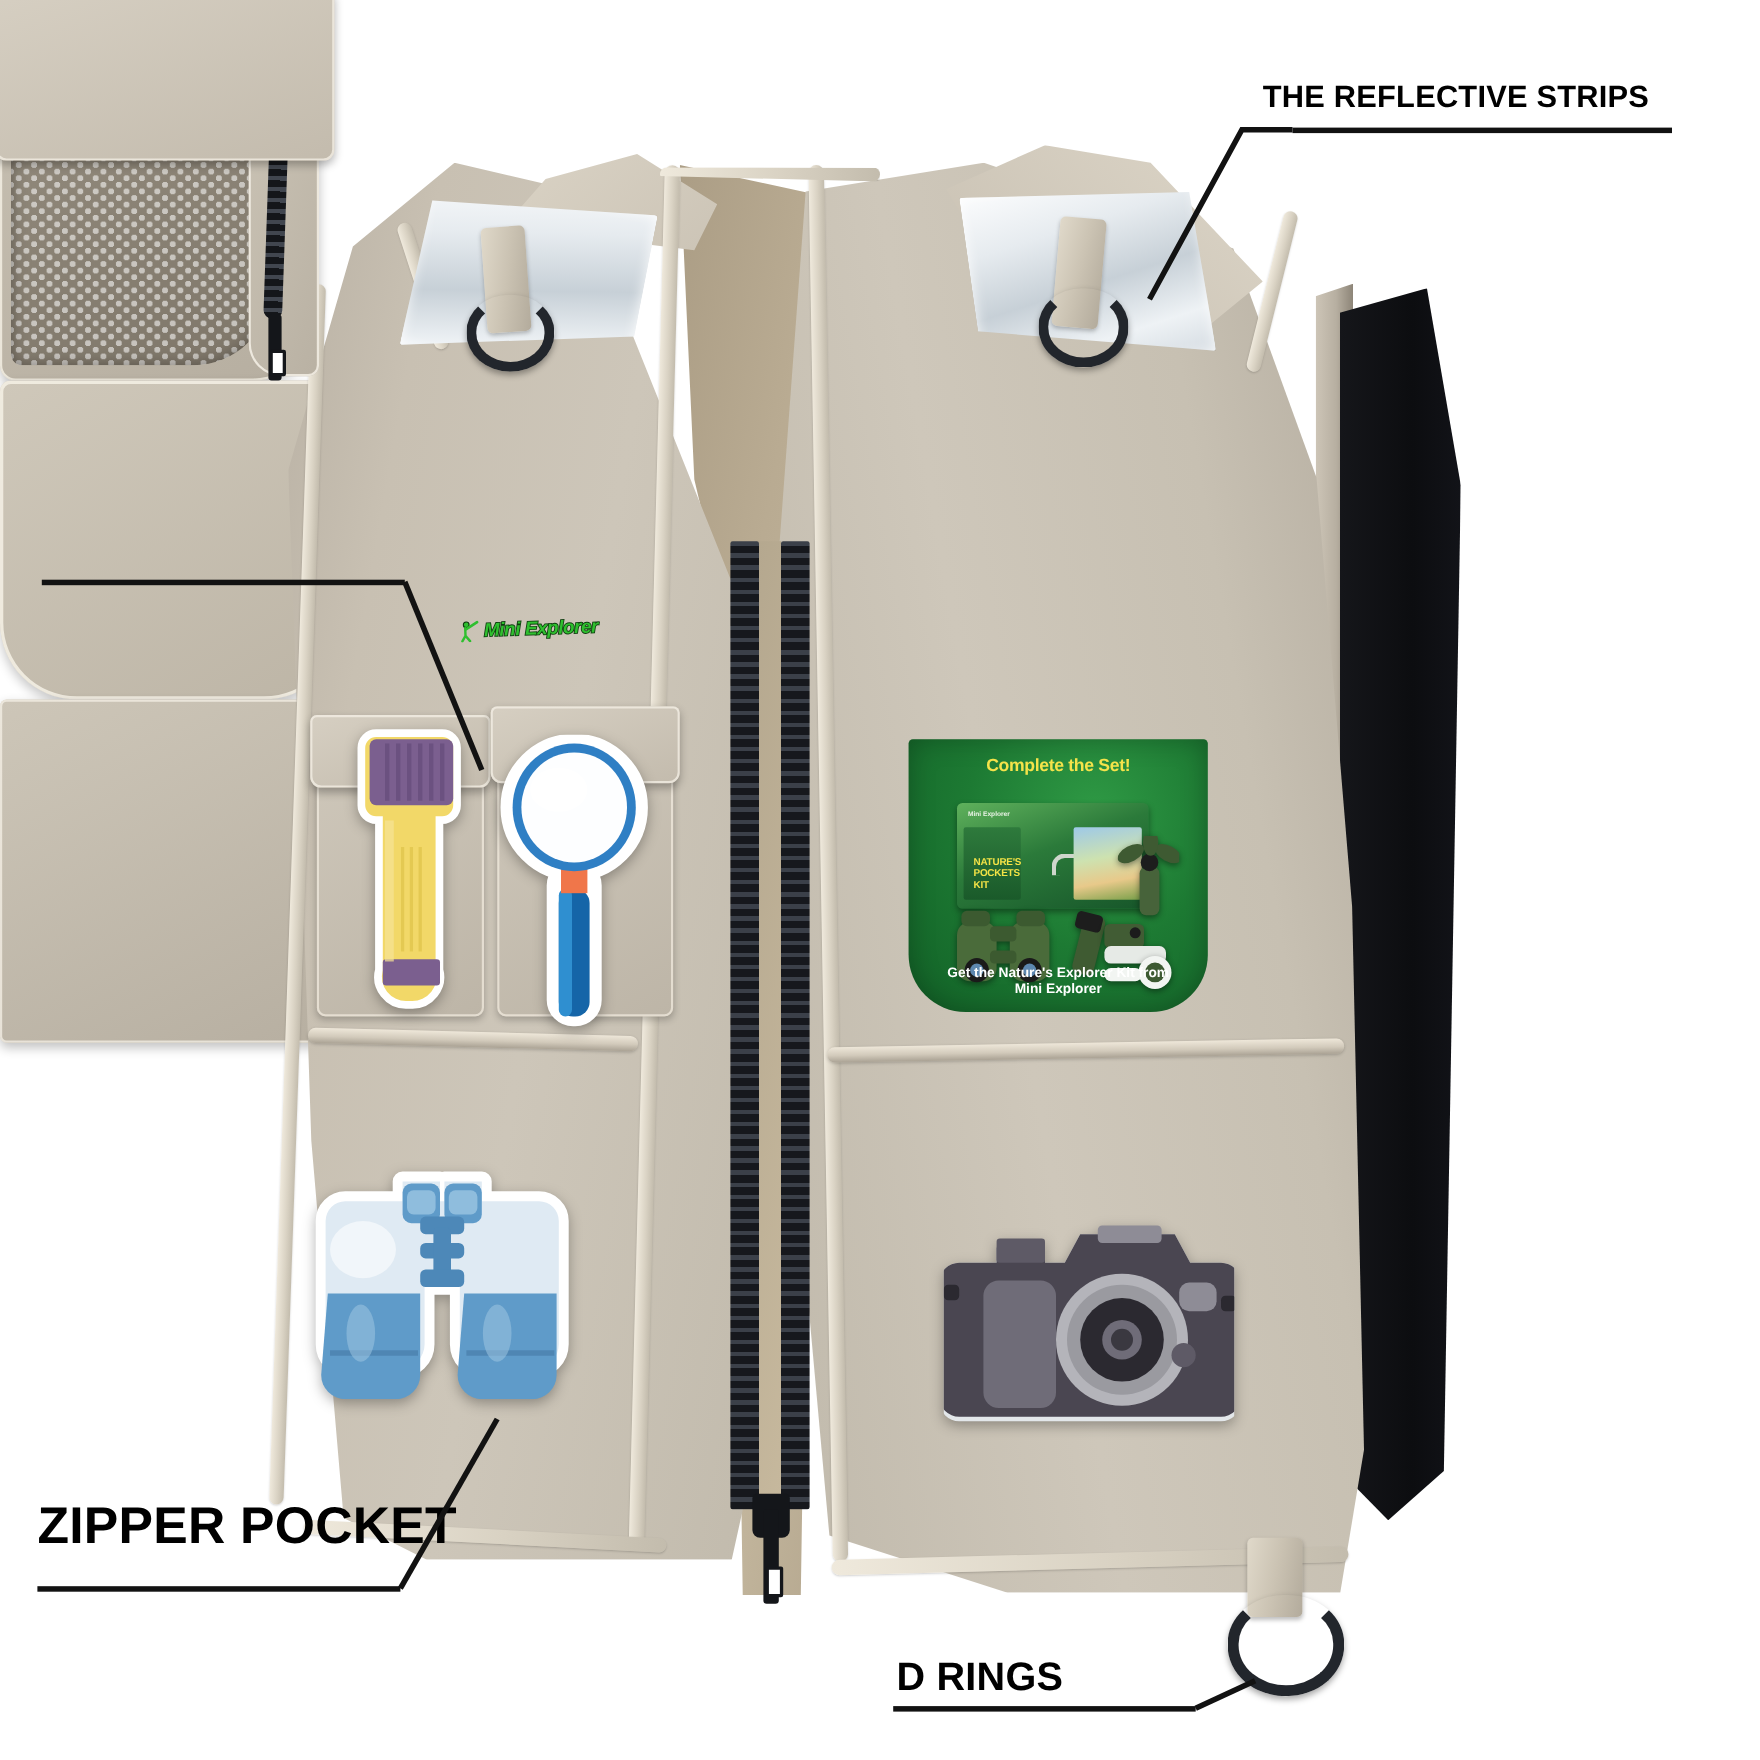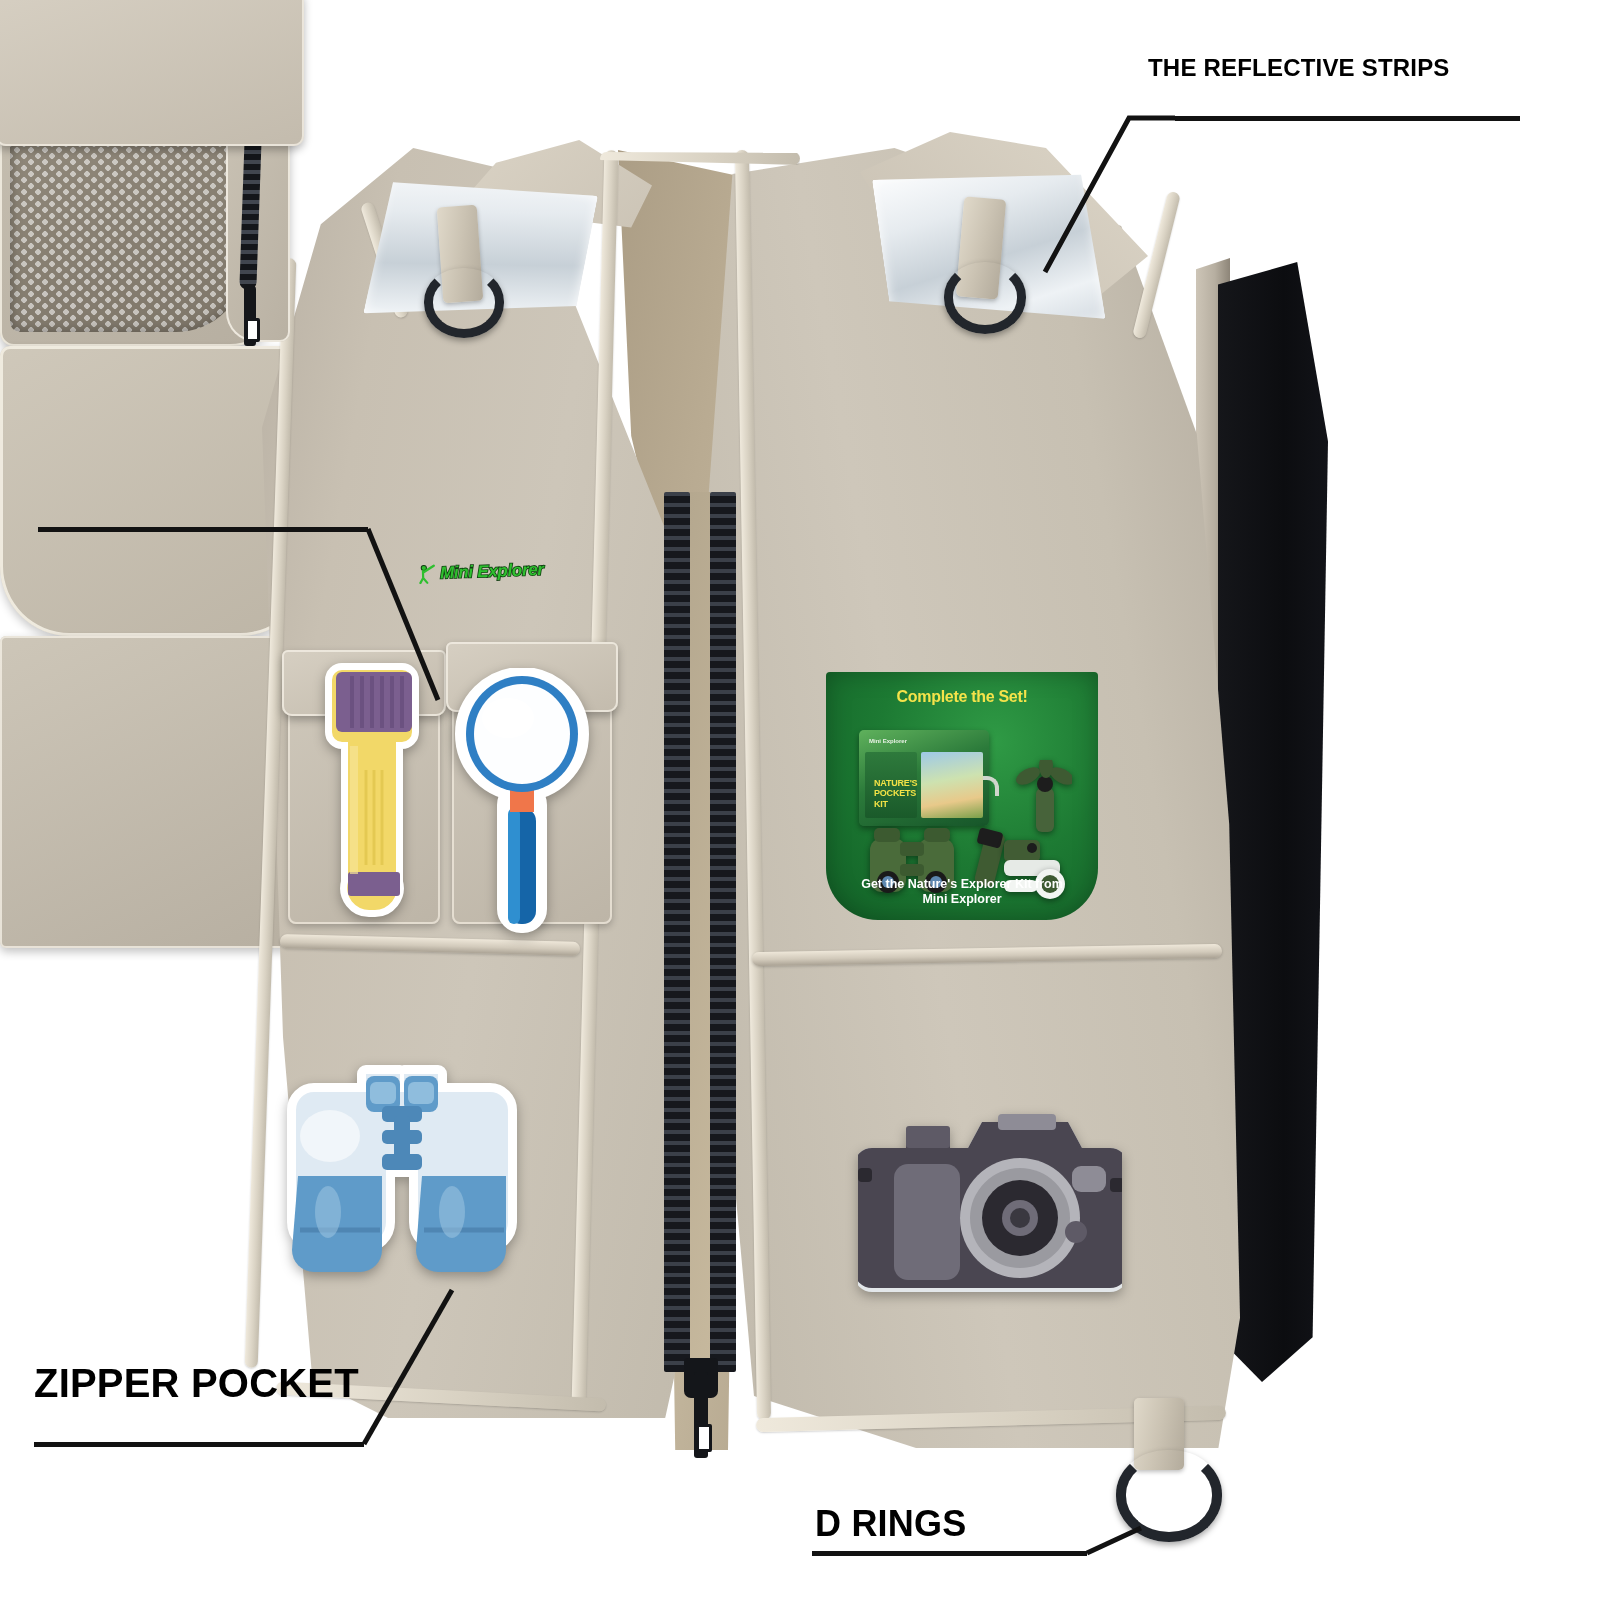--- a/index.html
+++ b/index.html
@@ -9,23 +9,23 @@
   #stage{position:absolute;inset:0;width:1600px;height:1600px;background:#fff;}
 
   
   .callout{position:absolute;color:#000;font-weight:700;letter-spacing:.2px;
            line-height:1.16;text-transform:uppercase;}
   .callout .ln{display:block;white-space:nowrap;}
   .rule{position:absolute;background:#121212;height:5px;}
   svg.leader{position:absolute;overflow:visible;pointer-events:none;}
   svg.leader path{fill:none;stroke:#121212;stroke-width:5;}
 
-  #lbl-reflective{left:1148px;top:54px;font-size:24px;}
+  #lbl-reflective{left:1148px;top:72px;font-size:28px;}
   #lbl-cargo{left:38px;top:396px;font-size:36px;}
-  #lbl-zipper{left:34px;top:1360px;font-size:40px;}
+  #lbl-zipper{left:34px;top:1360px;font-size:47px;}
   #lbl-drings{left:815px;top:1503px;font-size:36px;}
 
   
   #vest{position:absolute;left:0;top:0;width:1600px;height:1600px;}
 
   .tw{ 
     background-image:repeating-linear-gradient(115deg,
       rgba(255,255,255,.16) 0px,rgba(255,255,255,.16) 1px,
       rgba(0,0,0,.05) 1px,rgba(0,0,0,.05) 3px);
   }
@@ -186,23 +186,23 @@
 
   
   #card{position:absolute;left:826px;top:672px;width:272px;height:248px;
     background:radial-gradient(ellipse at 62% 28%,#2f9a45 0%,#1d7a33 48%,#126127 100%);
     border-radius:4px 4px 52px 52px;overflow:hidden;
     box-shadow:inset 0 0 24px rgba(0,0,0,.25);}
   #card-title{position:absolute;left:0;right:0;top:16px;text-align:center;
     color:#f5e34a;font-weight:800;font-size:16px;letter-spacing:-.3px;}
   #card-foot{position:absolute;left:0;right:0;bottom:12px;text-align:center;
     color:#fff;font-weight:800;font-size:12.5px;line-height:1.25;}
-  #tin{position:absolute;left:33px;top:58px;width:130px;height:96px;border-radius:5px;
+  #tin{position:absolute;left:44px;top:58px;width:130px;height:96px;border-radius:5px;
     background:linear-gradient(160deg,#5fb15c,#2b7a3a 45%,#17562a);
-    box-shadow:0 3px 6px rgba(0,0,0,.4);}
+    box-shadow:0 3px 6px rgba(0,0,0,.4);padding-left:44px;}
   #tin-handle{position:absolute;left:86px;top:46px;width:46px;height:16px;
     border:4px solid #cfd6cc;border-bottom:none;border-radius:12px 12px 0 0;}
   #tin-left{position:absolute;left:6px;top:22px;width:52px;height:66px;
     background:linear-gradient(#2e7a3c,#1a5a2a);border-radius:2px;}
   #tin-txt{position:absolute;left:9px;top:26px;color:#f2e246;font-weight:800;
     font-size:9px;line-height:1.15;letter-spacing:-.2px;}
   #tin-right{position:absolute;right:6px;top:22px;width:62px;height:66px;border-radius:2px;
     background:linear-gradient(170deg,#9ec9e8 0%,#cde2b0 42%,#e8c98a 72%,#7aa04a 100%);}
   #tin-brand{position:absolute;left:10px;top:8px;color:#e9f3e6;font-size:6px;font-weight:700;}
   .kit-item{position:absolute;filter:drop-shadow(0 2px 3px rgba(0,0,0,.45));}

